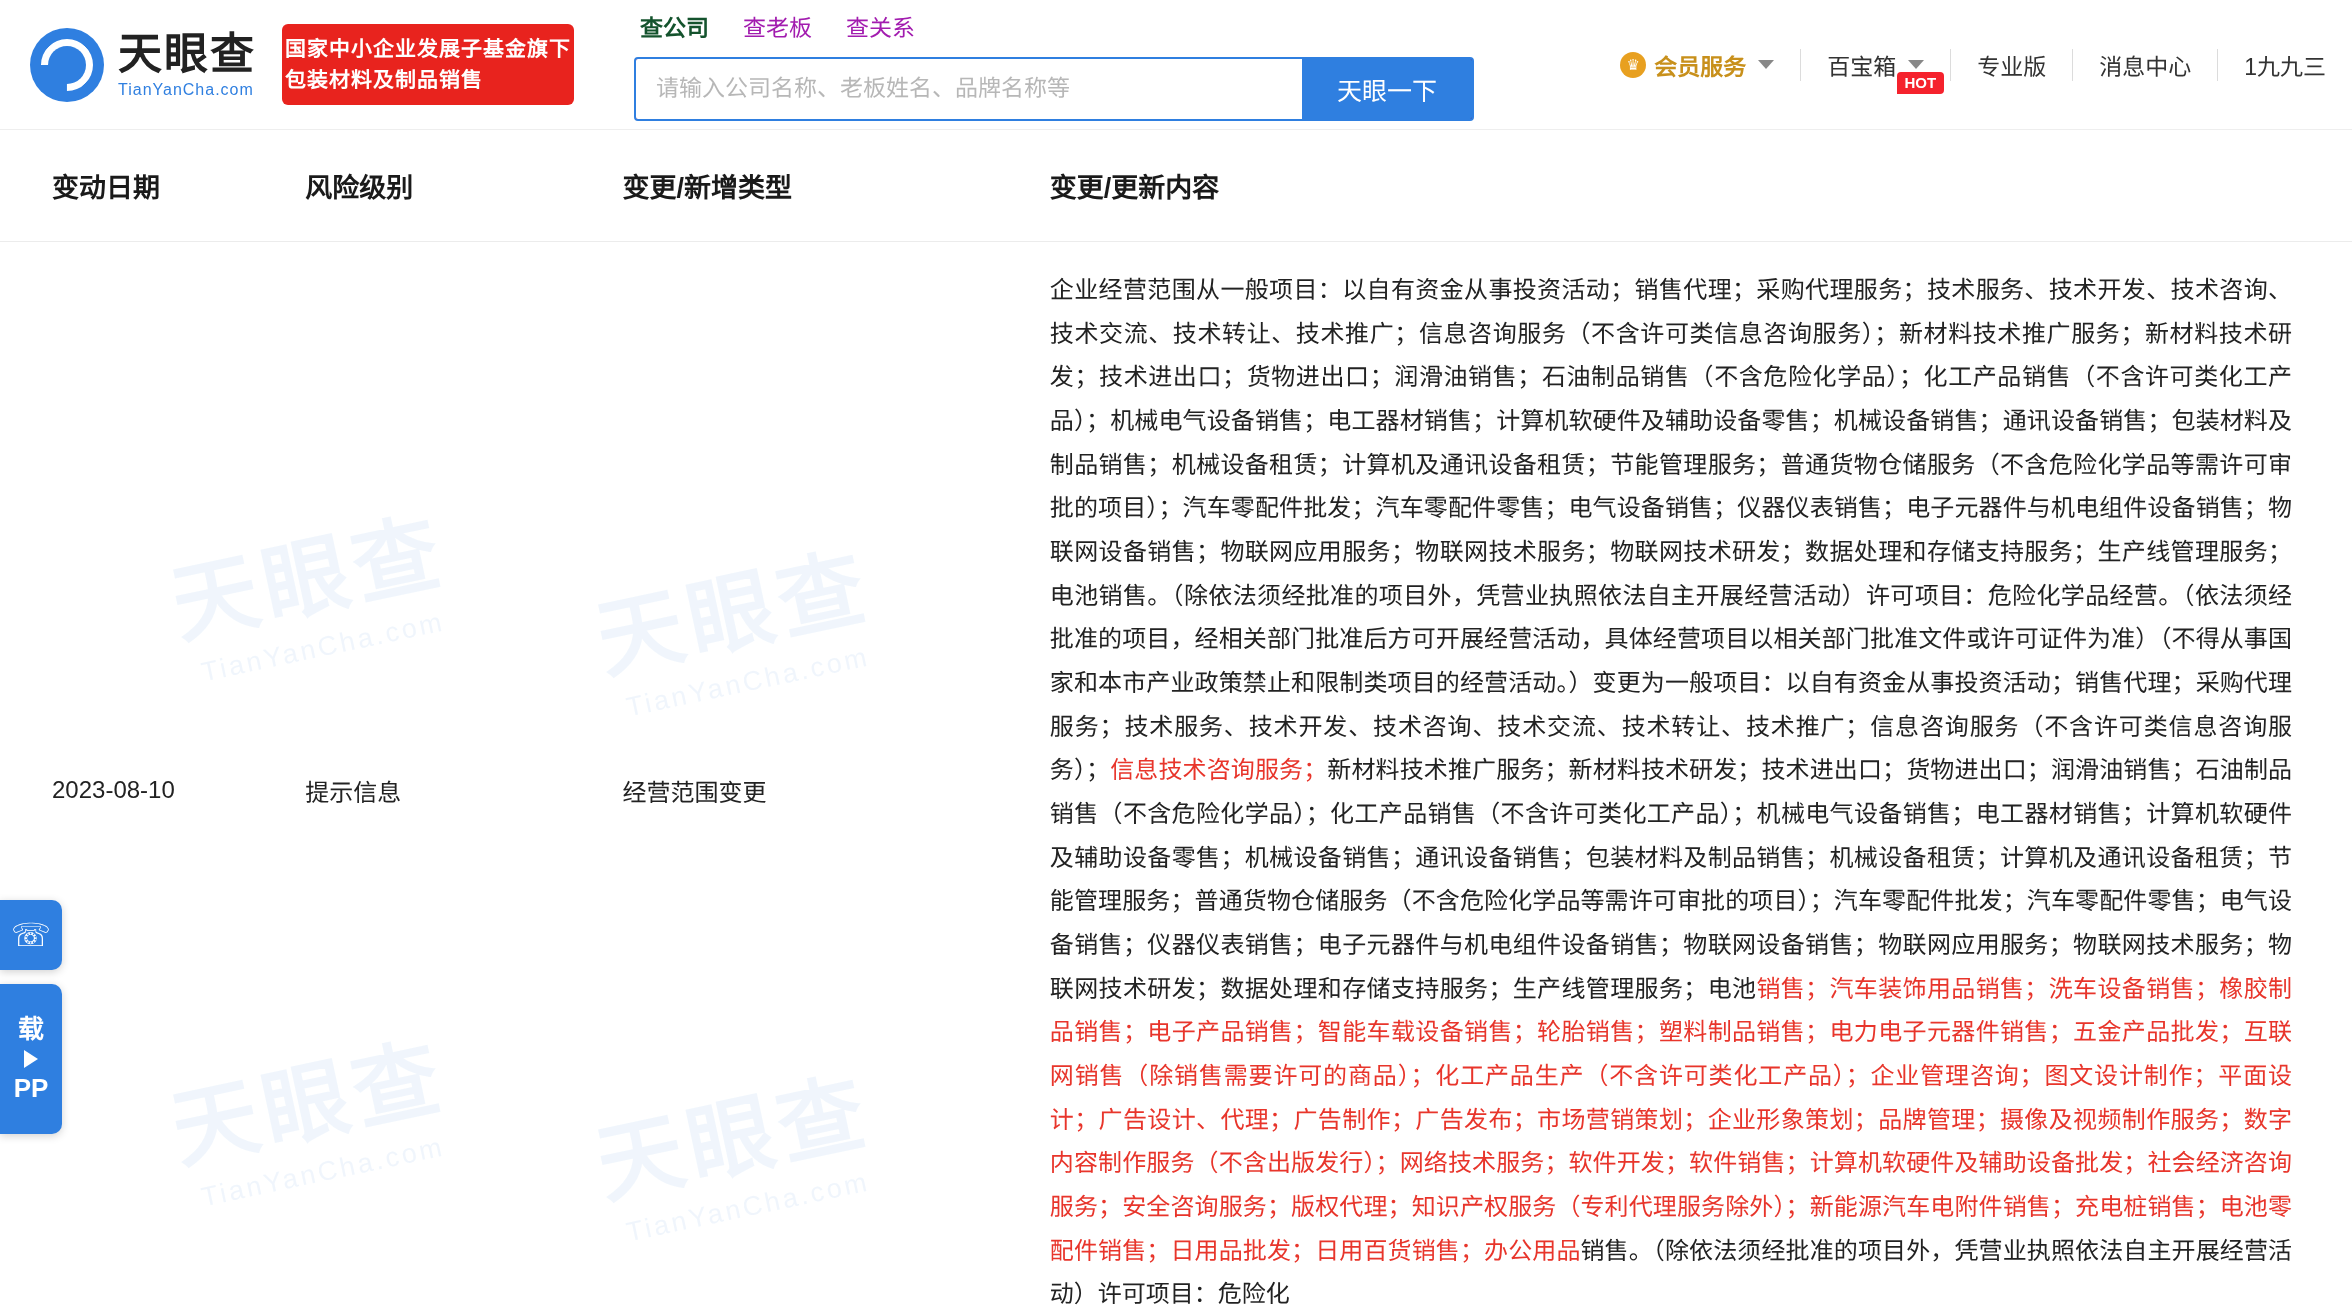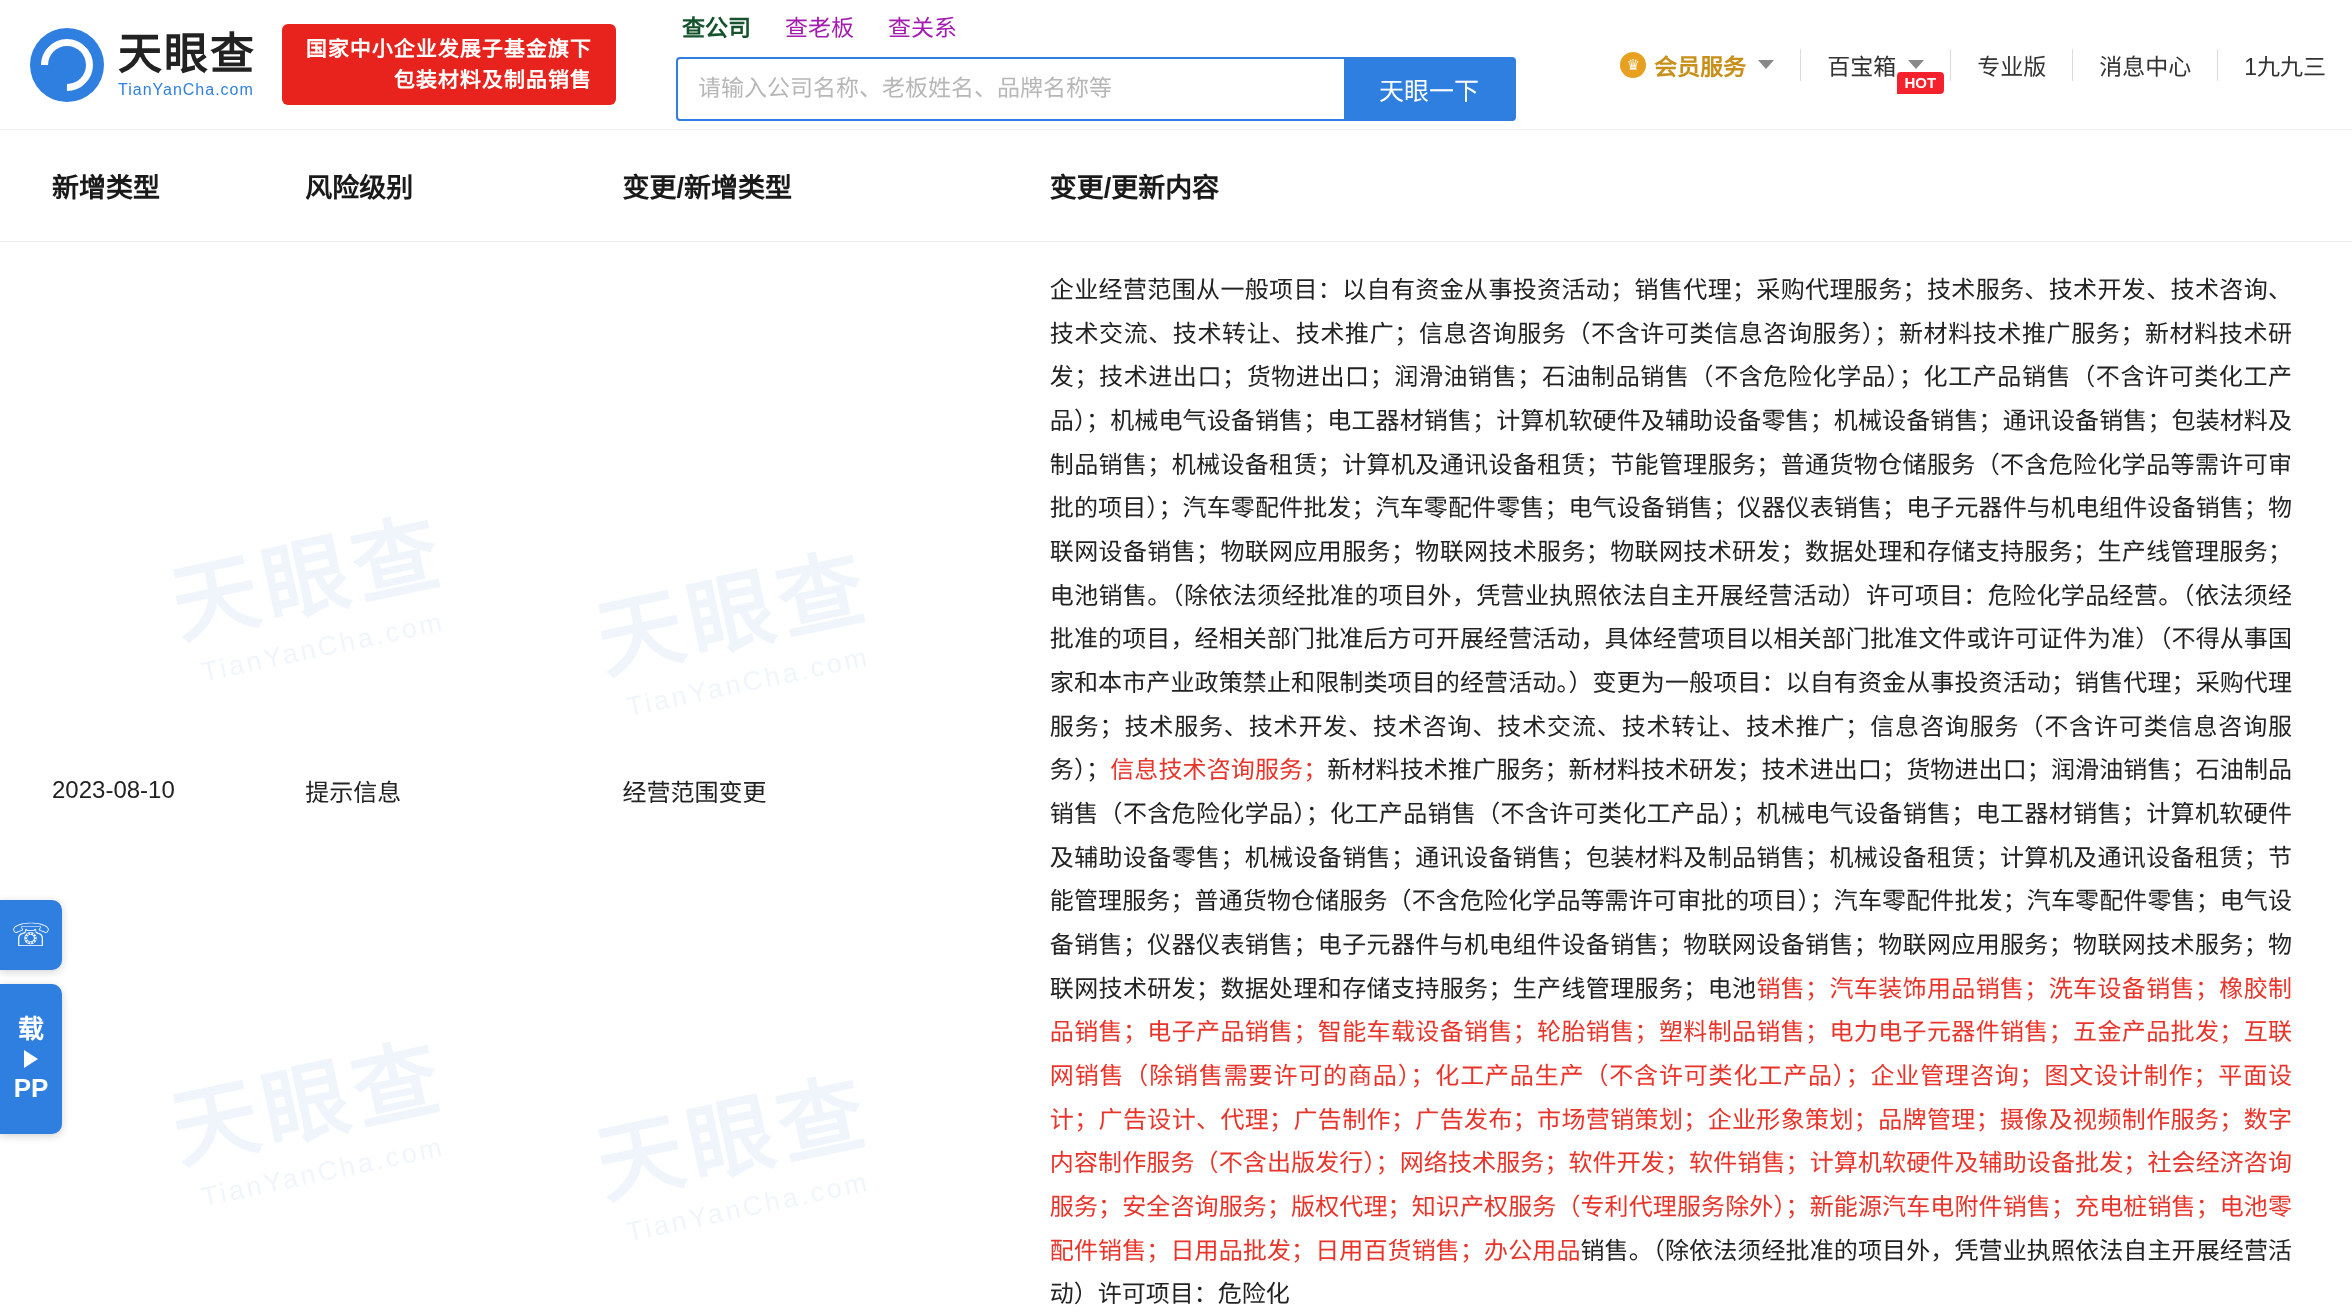--- a/index.html
+++ b/index.html
@@ -37,22 +37,22 @@
   }
   .logo-text { display: flex; flex-direction: column; justify-content: center; line-height: 1; }
   .logo-text .cn { font-size: 44px; font-weight: bold; color: #222; letter-spacing: 2px; }
   .logo-text .en { font-size: 16px; color: #2f7fe0; letter-spacing: 1px; margin-top: 6px; }
 
   .gov-badge {
     margin-left: 26px;
     background: #e8231e;
     color: #ffffff;
     border-radius: 6px;
-    padding: 10px 24px;
-    text-align: right;
+    padding: 10px 3px;
+    text-align: left;
     line-height: 1.45;
     font-size: 21px;
     font-weight: bold;
     letter-spacing: 1px;
     flex: 0 0 auto;
   }
 
   .search-zone { margin-left: 60px; flex: 0 0 auto; }
   .search-tabs { display: flex; gap: 34px; margin-bottom: 10px; padding-left: 6px; }
   .search-tab {
@@ -304,21 +304,21 @@
     <span class="wm-en">TianYanCha.com</span>
   </div>
   <div class="wm wm4">
     <span class="wm-cn">天眼查</span>
     <span class="wm-en">TianYanCha.com</span>
   </div>
 
   <table class="change-table">
     <thead>
       <tr>
-        <th class="col-date">新增类型</th>
+        <th class="col-date">变动日期</th>
         <th class="col-risk">风险级别</th>
         <th class="col-type">变更/新增类型</th>
         <th class="col-content">变更/更新内容</th>
       </tr>
     </thead>
     <tbody>
       <tr>
         <td class="col-date">2023-08-10</td>
         <td class="col-risk">提示信息</td>
         <td class="col-type">经营范围变更</td>

